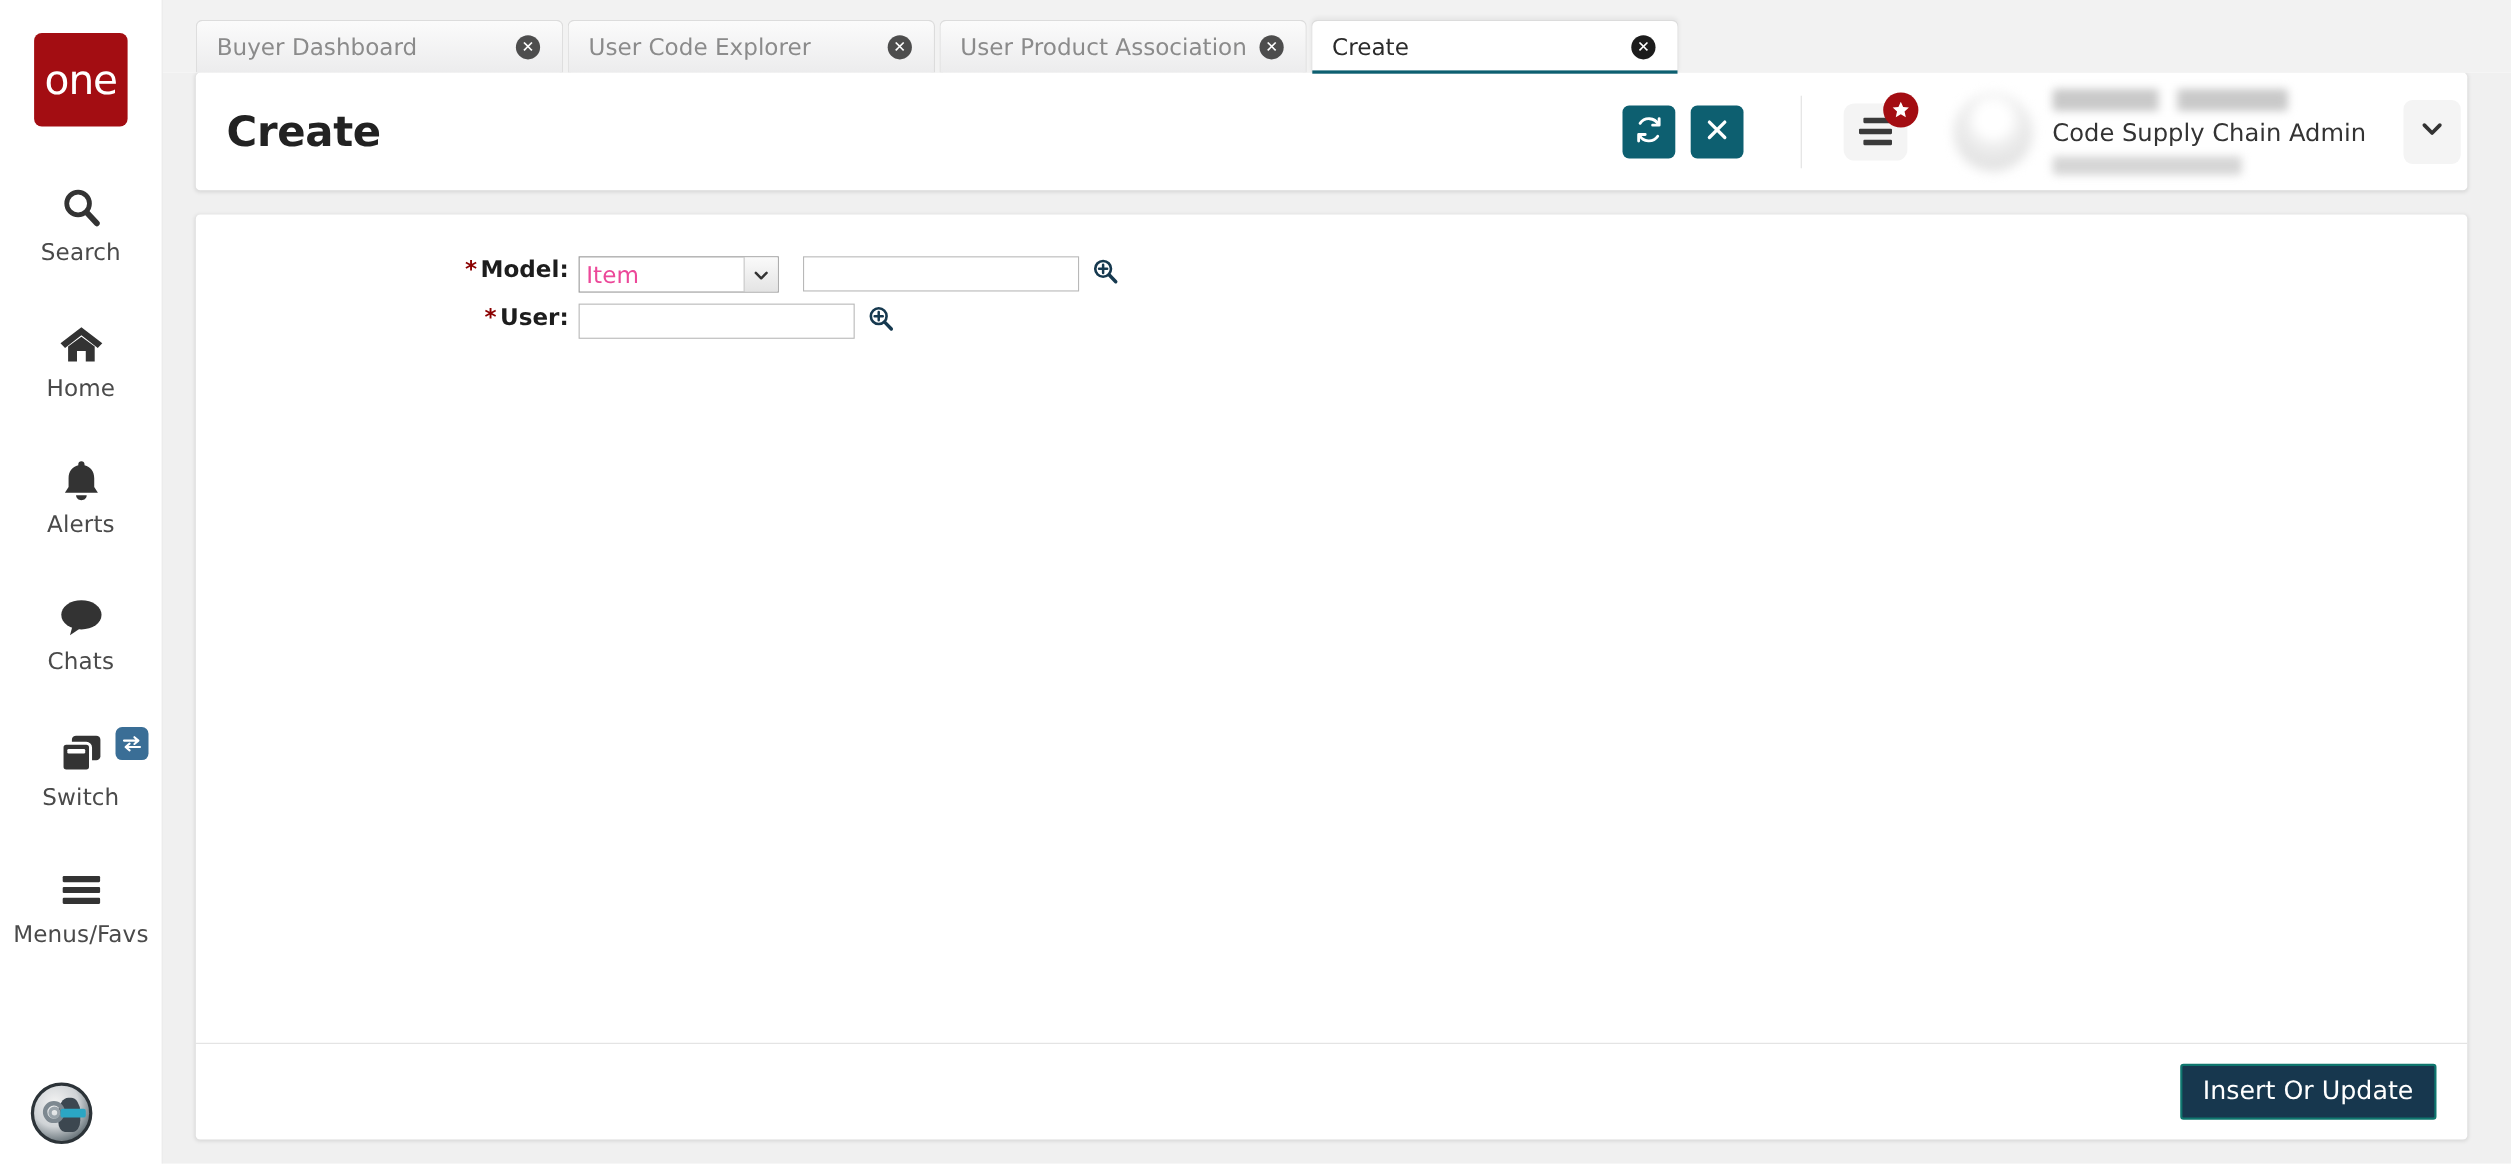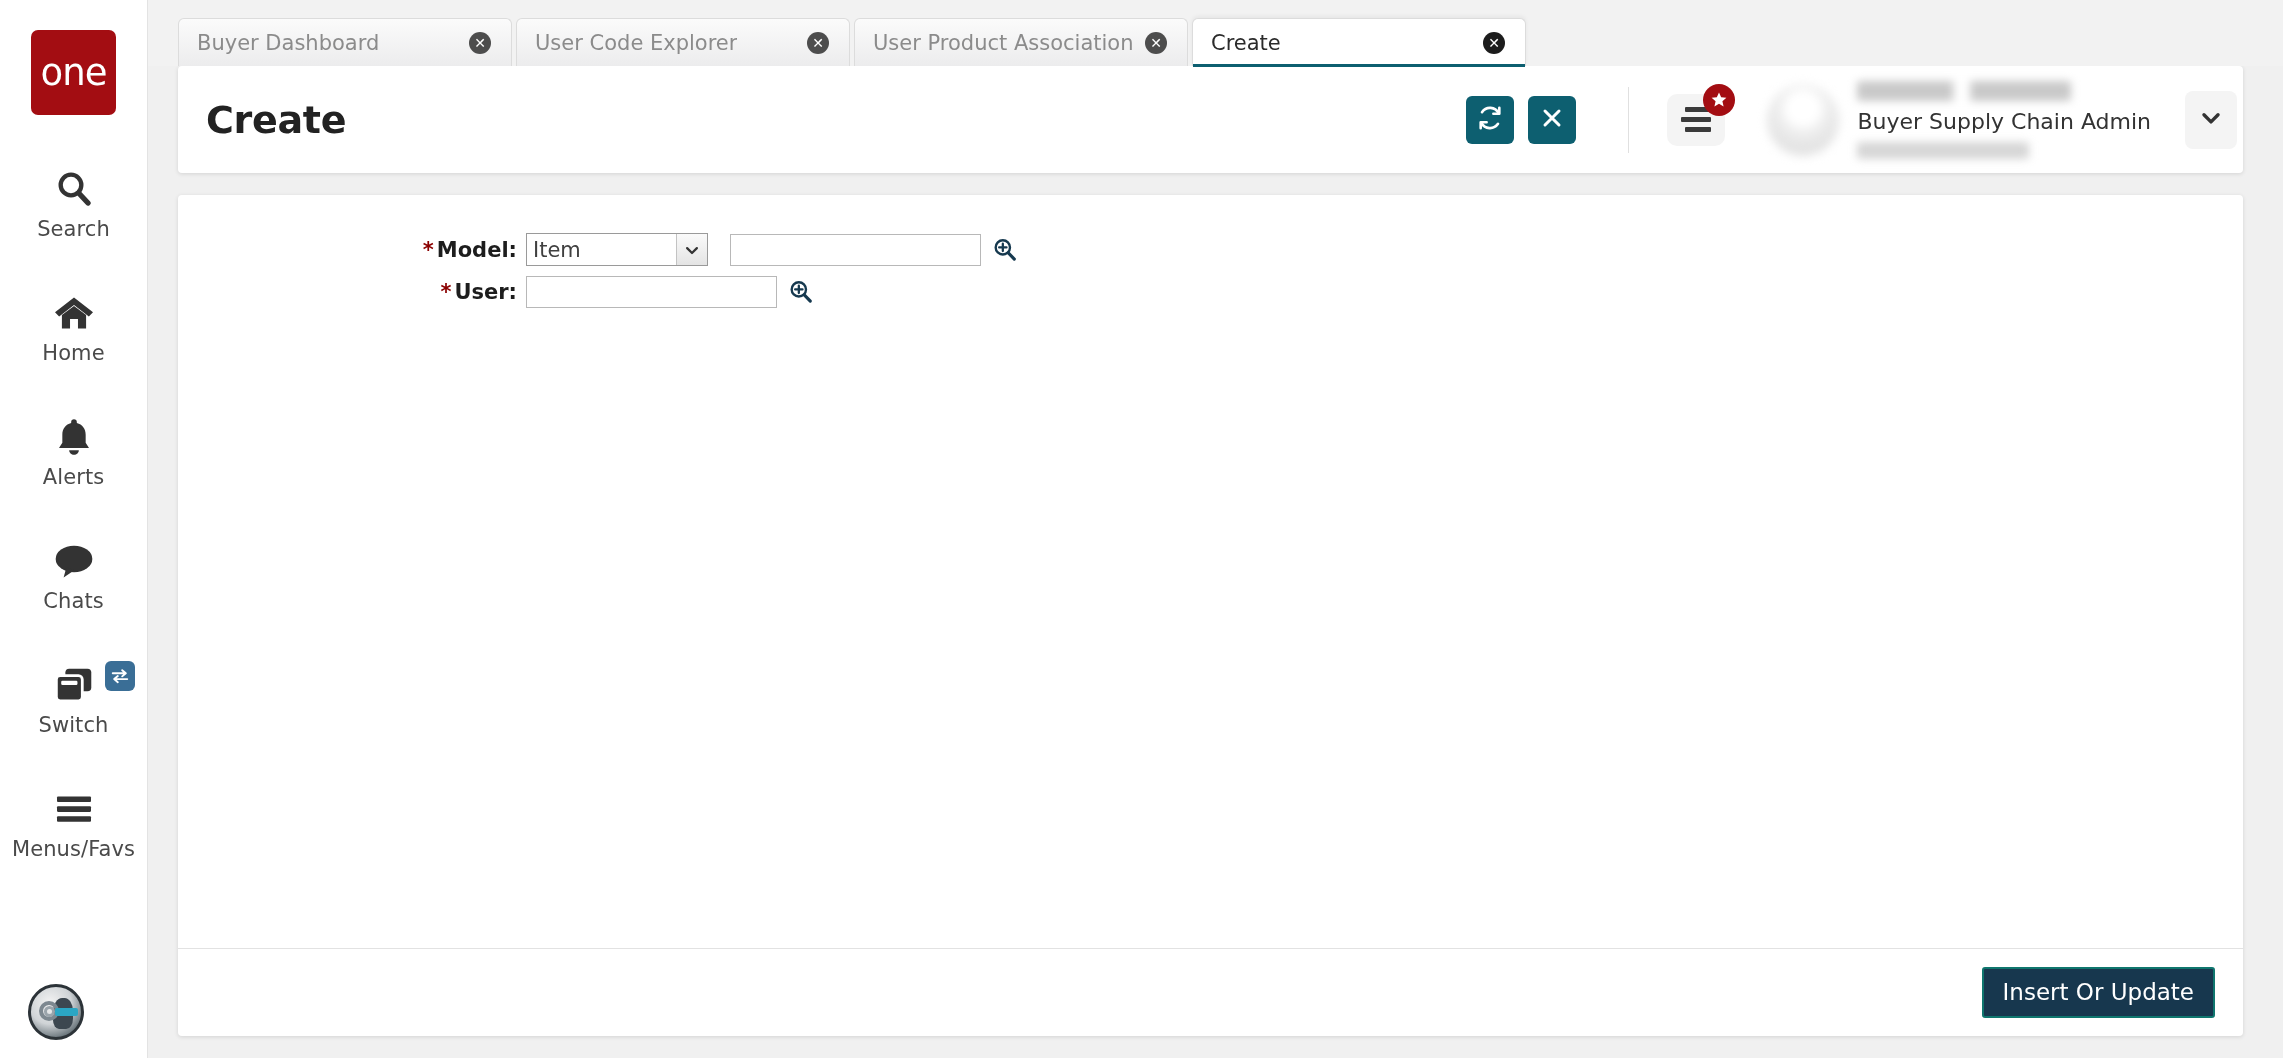--- a/index.html
+++ b/index.html
@@ -163,37 +163,37 @@
   }
 
   
   .content-card {
     margin-top: 22px; flex: 1;
     background:#ffffff; border-radius: 4px;
     box-shadow: 0 1px 4px rgba(0,0,0,0.12);
     display:flex; flex-direction:column; overflow:hidden;
   }
   .form-area { flex:1; padding: 38px 0 0 0; }
-  .form-row { display:flex; align-items:center; margin-bottom: 10px; }
+  .form-row { display:flex; align-items:flex-start; margin-bottom: 10px; }
   .f-label {
     width: 348px; text-align: right; padding-right: 9px;
     font-size: 21px; font-weight: bold; color:#1d1d1d;
     font-family:"DejaVu Sans", sans-serif; white-space:nowrap;
   }
   .f-label .req { color:#8b0000; font-weight:bold; margin-right:3px; }
   .f-input {
     height: 32px; width: 251px;
     border: 1px solid #b8b8b8; background:#fff;
     font-size: 20px; font-family:"DejaVu Sans", sans-serif; color:#1d1d1d;
     padding: 0 6px; outline:none;
   }
   .f-select {
     height: 33px; width: 182px;
     border: 1px solid #9a9a9a; background:#fff;
-    font-size: 21px; font-family:"DejaVu Sans", sans-serif; color:#404040;
+    font-size: 21px; font-family:"DejaVu Sans", sans-serif; color:#ec4899;
     padding: 0 30px 0 6px; outline:none;
     -webkit-appearance:none; appearance:none;
     position:relative;
   }
   .select-wrap { position:relative; display:inline-block; }
   .select-arrow {
     position:absolute; right:1px; top:1px; width:31px; height:31px;
     background: linear-gradient(to bottom,#fafafa,#e4e4e4);
     border-left:1px solid #c3c3c3;
     display:flex; align-items:center; justify-content:center; pointer-events:none;
@@ -368,21 +368,21 @@
             <svg width="18" height="18" viewBox="0 0 20 20">
                 <path d="M10 1.6 L12.4 7 L18.2 7.6 L13.8 11.5 L15.1 17.2 L10 14.2 L4.9 17.2 L6.2 11.5 L1.8 7.6 L7.6 7 Z" fill="#fff"></path>
               </svg>
           </span>
         </div>
 
         <div class="avatar-blur"></div>
 
         <div class="user-block">
           <div class="u-name"></div>
-          <div class="u-role">Buyer Supply Chain Admin</div>
+          <div class="u-role">Code Supply Chain Admin</div>
           <div class="u-sub"></div>
         </div>
 
         <div class="chev-btn">
           <span>
             <svg width="26" height="26" viewBox="0 0 24 24">
                 <path d="M5.5 9 L12 15.6 L18.5 9" stroke="#333" stroke-width="3.1" fill="none" stroke-linecap="round" stroke-linejoin="round"></path>
               </svg>
           </span>
         </div>

